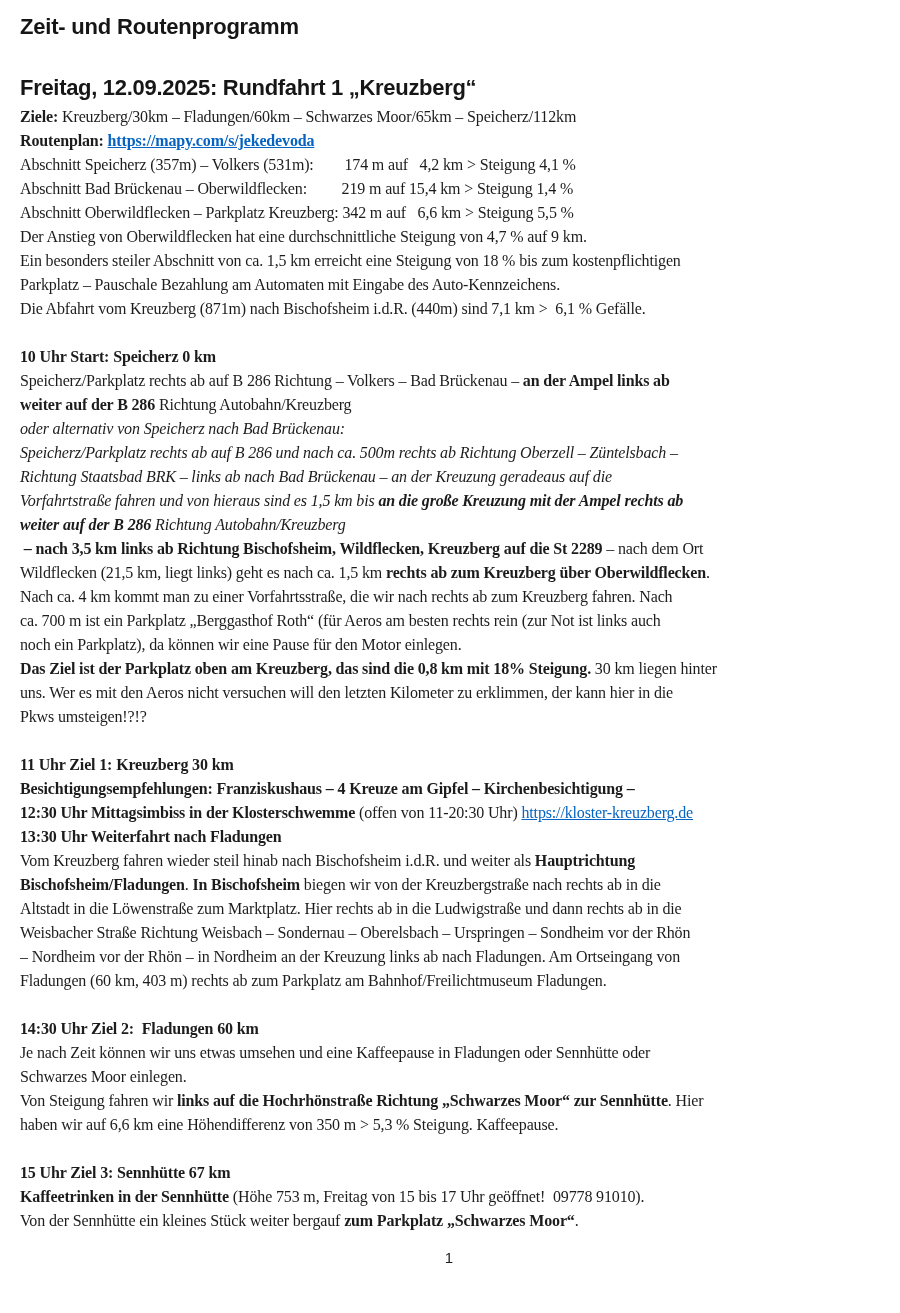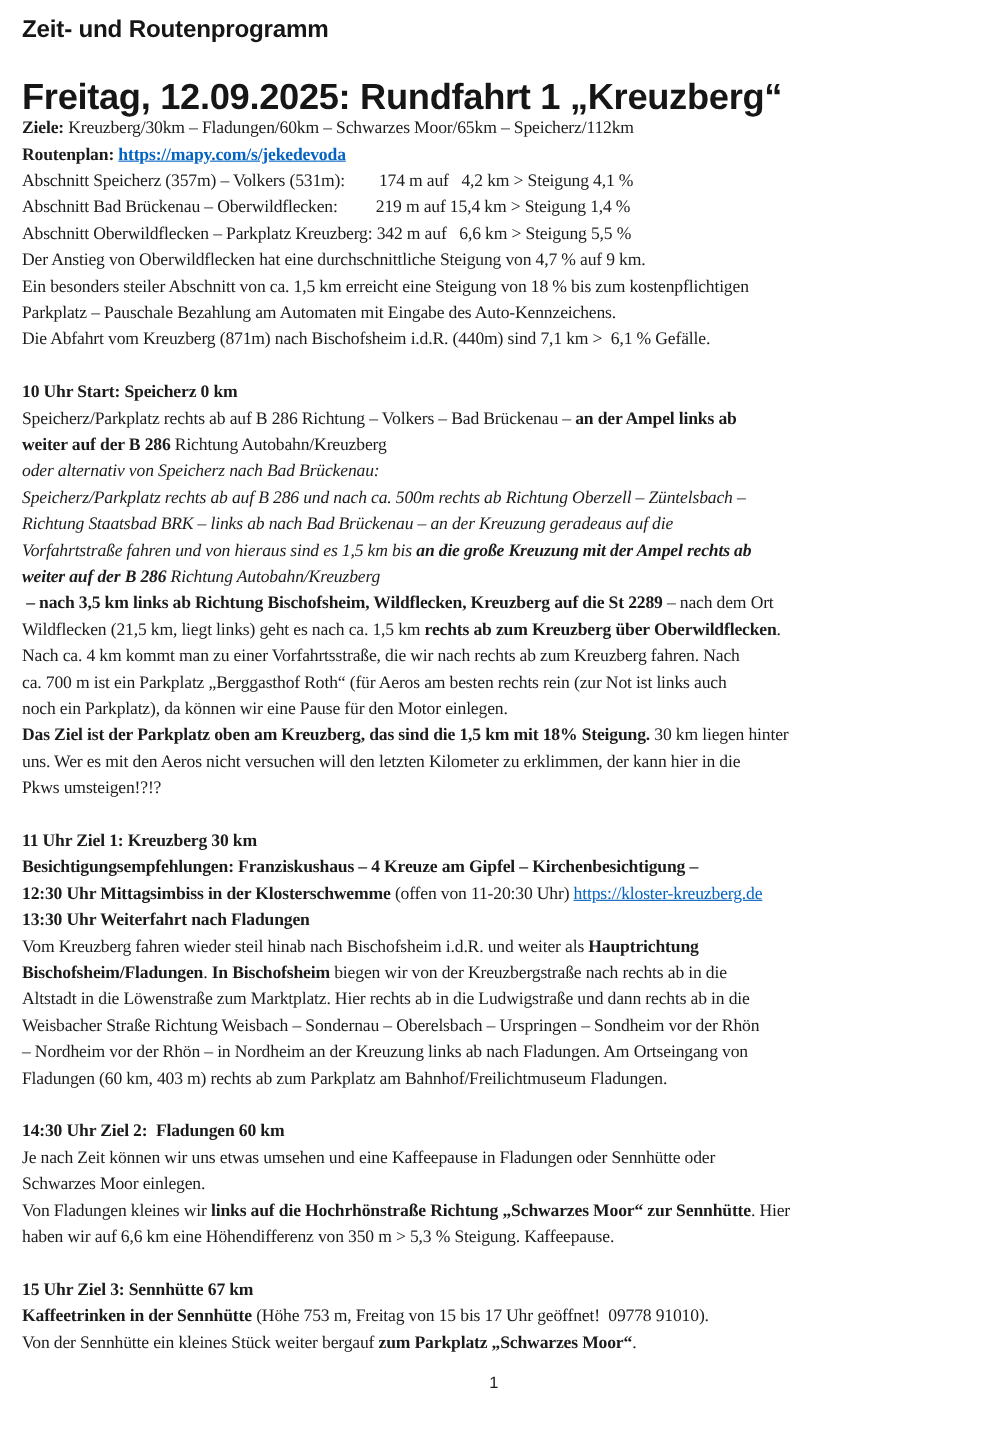--- a/index.html
+++ b/index.html
@@ -24,21 +24,21 @@
   h1.doc-title {
     margin: 0;
     font-size: 22px;
     line-height: 30px;
     font-weight: bold;
     color: #161616;
     letter-spacing: -0.2px;
   }
   h2.trip-heading {
     margin: 29px 0 0 0;
-    font-size: 33px;
+    font-size: 22px;
     line-height: 34px;
     font-weight: bold;
     color: #161616;
     letter-spacing: -0.3px;
   }
   .doc-body { }
   .line {
     margin: 0;
     font-size: 16px;
     line-height: 24px;
@@ -84,39 +84,39 @@
       <p class="line"><span class="run italic">oder alternativ von Speicherz nach Bad Brückenau:</span></p>
       <p class="line"><span class="run italic">Speicherz/Parkplatz rechts ab auf B 286 und nach ca. 500m rechts ab Richtung Oberzell – Züntelsbach –
 Richtung Staatsbad BRK – links ab nach Bad Brückenau – an der Kreuzung geradeaus auf die
 Vorfahrtstraße fahren und von hieraus sind es 1,5 km bis </span><span class="run bold italic">an die große Kreuzung mit der Ampel rechts ab
 weiter auf der B 286</span><span class="run italic"> Richtung Autobahn/Kreuzberg</span></p>
       <p class="line"><span class="run bold"> – nach 3,5 km links ab Richtung Bischofsheim, Wildflecken, Kreuzberg auf die St 2289</span><span class="run"> – nach dem Ort
 Wildflecken (21,5 km, liegt links) geht es nach ca. 1,5 km </span><span class="run bold">rechts ab zum Kreuzberg über Oberwildflecken</span><span class="run">.
 Nach ca. 4 km kommt man zu einer Vorfahrtsstraße, die wir nach rechts ab zum Kreuzberg fahren. Nach
 ca. 700 m ist ein Parkplatz „Berggasthof Roth“ (für Aeros am besten rechts rein (zur Not ist links auch
 noch ein Parkplatz), da können wir eine Pause für den Motor einlegen.</span></p>
-      <p class="line"><span class="run bold">Das Ziel ist der Parkplatz oben am Kreuzberg, das sind die 1,5 km mit 18% Steigung.</span><span class="run"> 30 km liegen hinter
+      <p class="line"><span class="run bold">Das Ziel ist der Parkplatz oben am Kreuzberg, das sind die 0,8 km mit 18% Steigung.</span><span class="run"> 30 km liegen hinter
 uns. Wer es mit den Aeros nicht versuchen will den letzten Kilometer zu erklimmen, der kann hier in die
 Pkws umsteigen!?!?</span></p>
       <p class="line"> </p>
       <p class="line"><span class="run bold">11 Uhr Ziel 1: Kreuzberg 30 km</span></p>
       <p class="line"><span class="run bold">Besichtigungsempfehlungen: Franziskushaus – 4 Kreuze am Gipfel – Kirchenbesichtigung –</span></p>
       <p class="line"><span class="run bold">12:30 Uhr Mittagsimbiss in der Klosterschwemme</span><span class="run"> (offen von 11-20:30 Uhr) </span><a class="run link" href="#">https://kloster-kreuzberg.de</a></p>
       <p class="line"><span class="run bold">13:30 Uhr Weiterfahrt nach Fladungen</span></p>
       <p class="line"><span class="run">Vom Kreuzberg fahren wieder steil hinab nach Bischofsheim i.d.R. und weiter als </span><span class="run bold">Hauptrichtung
 Bischofsheim/Fladungen</span><span class="run">. </span><span class="run bold">In Bischofsheim</span><span class="run"> biegen wir von der Kreuzbergstraße nach rechts ab in die
 Altstadt in die Löwenstraße zum Marktplatz. Hier rechts ab in die Ludwigstraße und dann rechts ab in die
 Weisbacher Straße Richtung Weisbach – Sondernau – Oberelsbach – Urspringen – Sondheim vor der Rhön
 – Nordheim vor der Rhön – in Nordheim an der Kreuzung links ab nach Fladungen. Am Ortseingang von
 Fladungen (60 km, 403 m) rechts ab zum Parkplatz am Bahnhof/Freilichtmuseum Fladungen.</span></p>
       <p class="line"> </p>
       <p class="line"><span class="run bold">14:30 Uhr Ziel 2:  Fladungen 60 km</span></p>
       <p class="line"><span class="run">Je nach Zeit können wir uns etwas umsehen und eine Kaffeepause in Fladungen oder Sennhütte oder
 Schwarzes Moor einlegen.</span></p>
-      <p class="line"><span class="run">Von Fladungen kleines wir </span><span class="run bold">links auf die Hochrhönstraße Richtung „Schwarzes Moor“ zur Sennhütte</span><span class="run">. Hier
+      <p class="line"><span class="run">Von Steigung fahren wir </span><span class="run bold">links auf die Hochrhönstraße Richtung „Schwarzes Moor“ zur Sennhütte</span><span class="run">. Hier
 haben wir auf 6,6 km eine Höhendifferenz von 350 m &gt; 5,3 % Steigung. Kaffeepause.</span></p>
       <p class="line"> </p>
       <p class="line"><span class="run bold">15 Uhr Ziel 3: Sennhütte 67 km</span></p>
       <p class="line"><span class="run bold">Kaffeetrinken in der Sennhütte</span><span class="run"> (Höhe 753 m, Freitag von 15 bis 17 Uhr geöffnet!  09778 91010).</span></p>
       <p class="line"><span class="run">Von der Sennhütte ein kleines Stück weiter bergauf </span><span class="run bold">zum Parkplatz „Schwarzes Moor“</span><span class="run">.</span></p>
     </div>
   <div class="footer">1</div>
 </div>
 
 </body></html>

